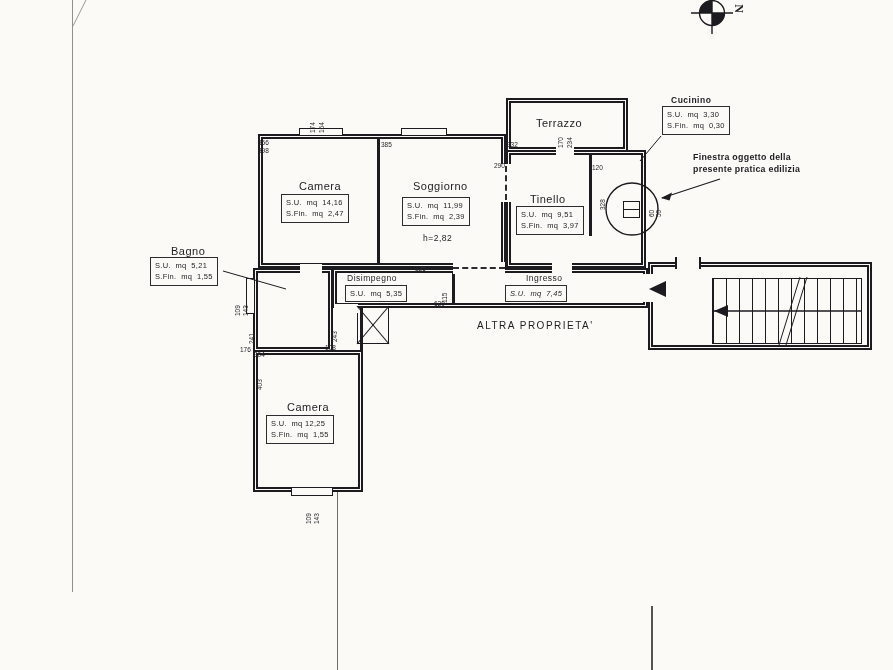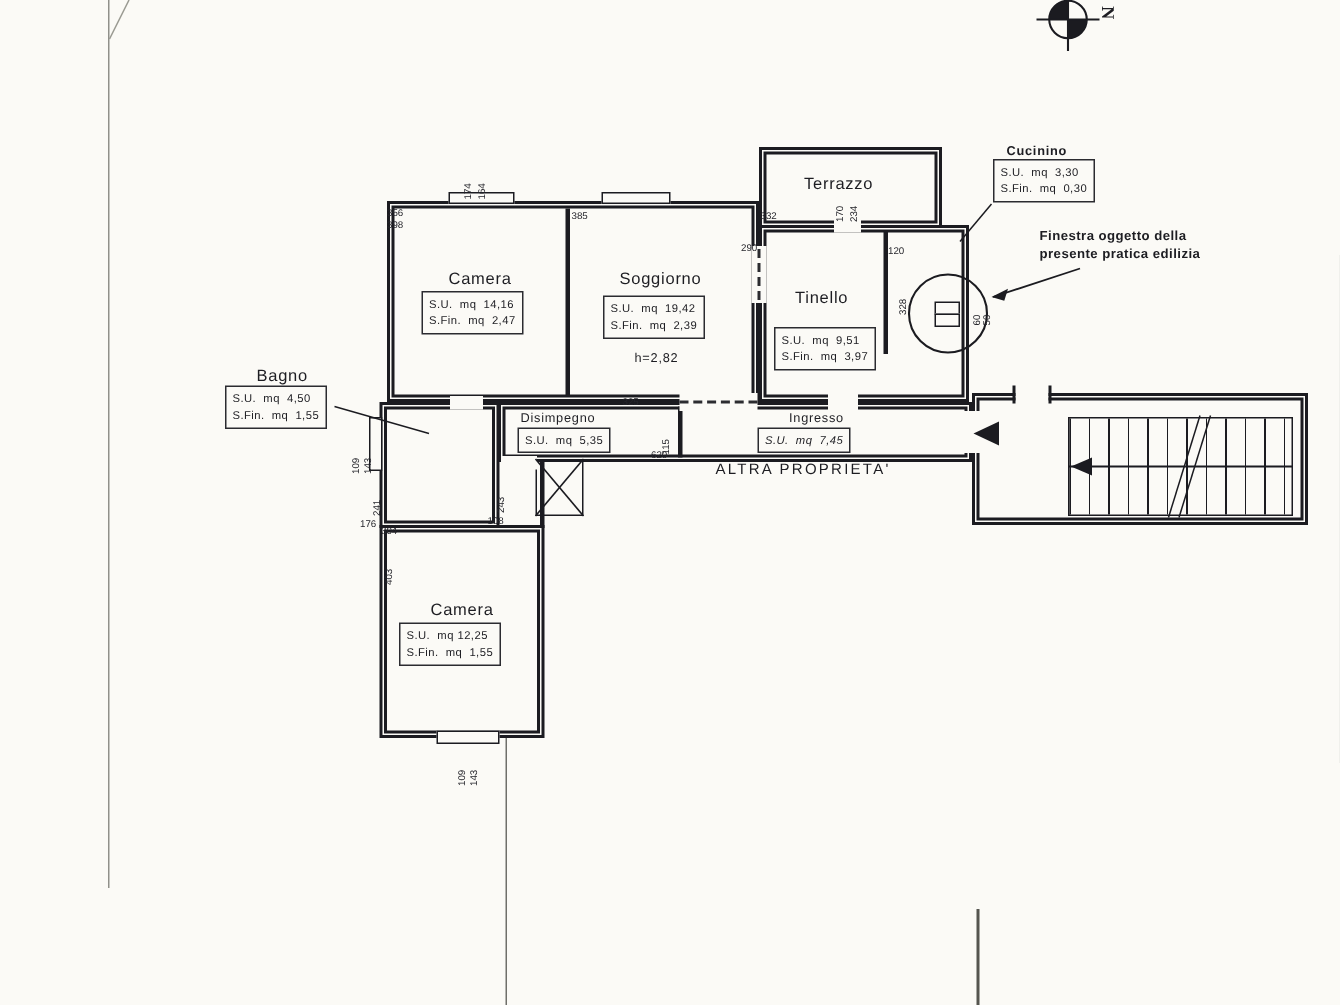--- a/index.html
+++ b/index.html
@@ -103,62 +103,62 @@
   <div class="nletter" style="left:734px;top:1px;">N</div>
 
   <div class="roomlabel" style="left:299px;top:180px;">Camera</div>
   <div class="areabox" style="left:281px;top:194px;">
     <span>S.U.  mq  14,16</span>
     <span>S.Fin.  mq  2,47</span>
   </div>
 
   <div class="roomlabel" style="left:413px;top:180px;">Soggiorno</div>
   <div class="areabox" style="left:402px;top:197px;">
-    <span>S.U.  mq  19,42</span>
+    <span>S.U.  mq  11,99</span>
     <span>S.Fin.  mq  2,39</span>
   </div>
   <div class="roomlabel" style="left:423px;top:233px;font-size:8.5px;">h=2,82</div>
 
   <div class="roomlabel" style="left:530px;top:193px;">Tinello</div>
-  <div class="areabox" style="left:516px;top:206px;margin-top:12px;">
+  <div class="areabox" style="left:516px;top:206px;">
     <span>S.U.  mq  9,51</span>
     <span>S.Fin.  mq  3,97</span>
   </div>
 
   <div class="roomlabel" style="left:536px;top:117px;">Terrazzo</div>
 
   <div class="roomlabel" style="left:671px;top:95px;font-size:8.5px;font-weight:bold;">Cucinino</div>
   <div class="areabox" style="left:662px;top:106px;">
     <span>S.U.  mq  3,30</span>
     <span>S.Fin.  mq  0,30</span>
   </div>
 
   <div class="roomlabel" style="left:171px;top:245px;">Bagno</div>
   <div class="areabox" style="left:150px;top:257px;">
-    <span>S.U.  mq  4,50</span>
+    <span>S.U.  mq  5,21</span>
     <span>S.Fin.  mq  1,55</span>
   </div>
 
   <div class="roomlabel" style="left:347px;top:273px;font-size:8.5px;">Disimpegno</div>
   <div class="areabox" style="left:345px;top:285px;">
     <span>S.U.  mq  5,35</span>
   </div>
 
   <div class="roomlabel" style="left:526px;top:273px;font-size:8.5px;">Ingresso</div>
   <div class="areabox" style="left:505px;top:285px;font-style:italic;">
     <span>S.U.  mq  7,45</span>
   </div>
 
   <div class="roomlabel" style="left:287px;top:401px;">Camera</div>
   <div class="areabox" style="left:266px;top:415px;">
     <span>S.U.  mq 12,25</span>
     <span>S.Fin.  mq  1,55</span>
   </div>
 
-  <div class="roomlabel" style="left:477px;top:308px;font-size:10px;letter-spacing:1.5px;">ALTRA PROPRIETA'</div>
+  <div class="roomlabel" style="left:477px;top:320px;font-size:10px;letter-spacing:1.5px;">ALTRA PROPRIETA'</div>
 
   <div class="note" style="left:693px;top:151px;">
     <span style="display:block;">Finestra oggetto della</span>
     <span style="display:block;">presente pratica edilizia</span>
   </div>
 
 
   <span class="dim" style="left:258px;top:139px;">356</span>
   <span class="dim" style="left:258px;top:147px;">398</span>
   <span class="dim dimv" style="left:309px;top:133px;">174</span>

